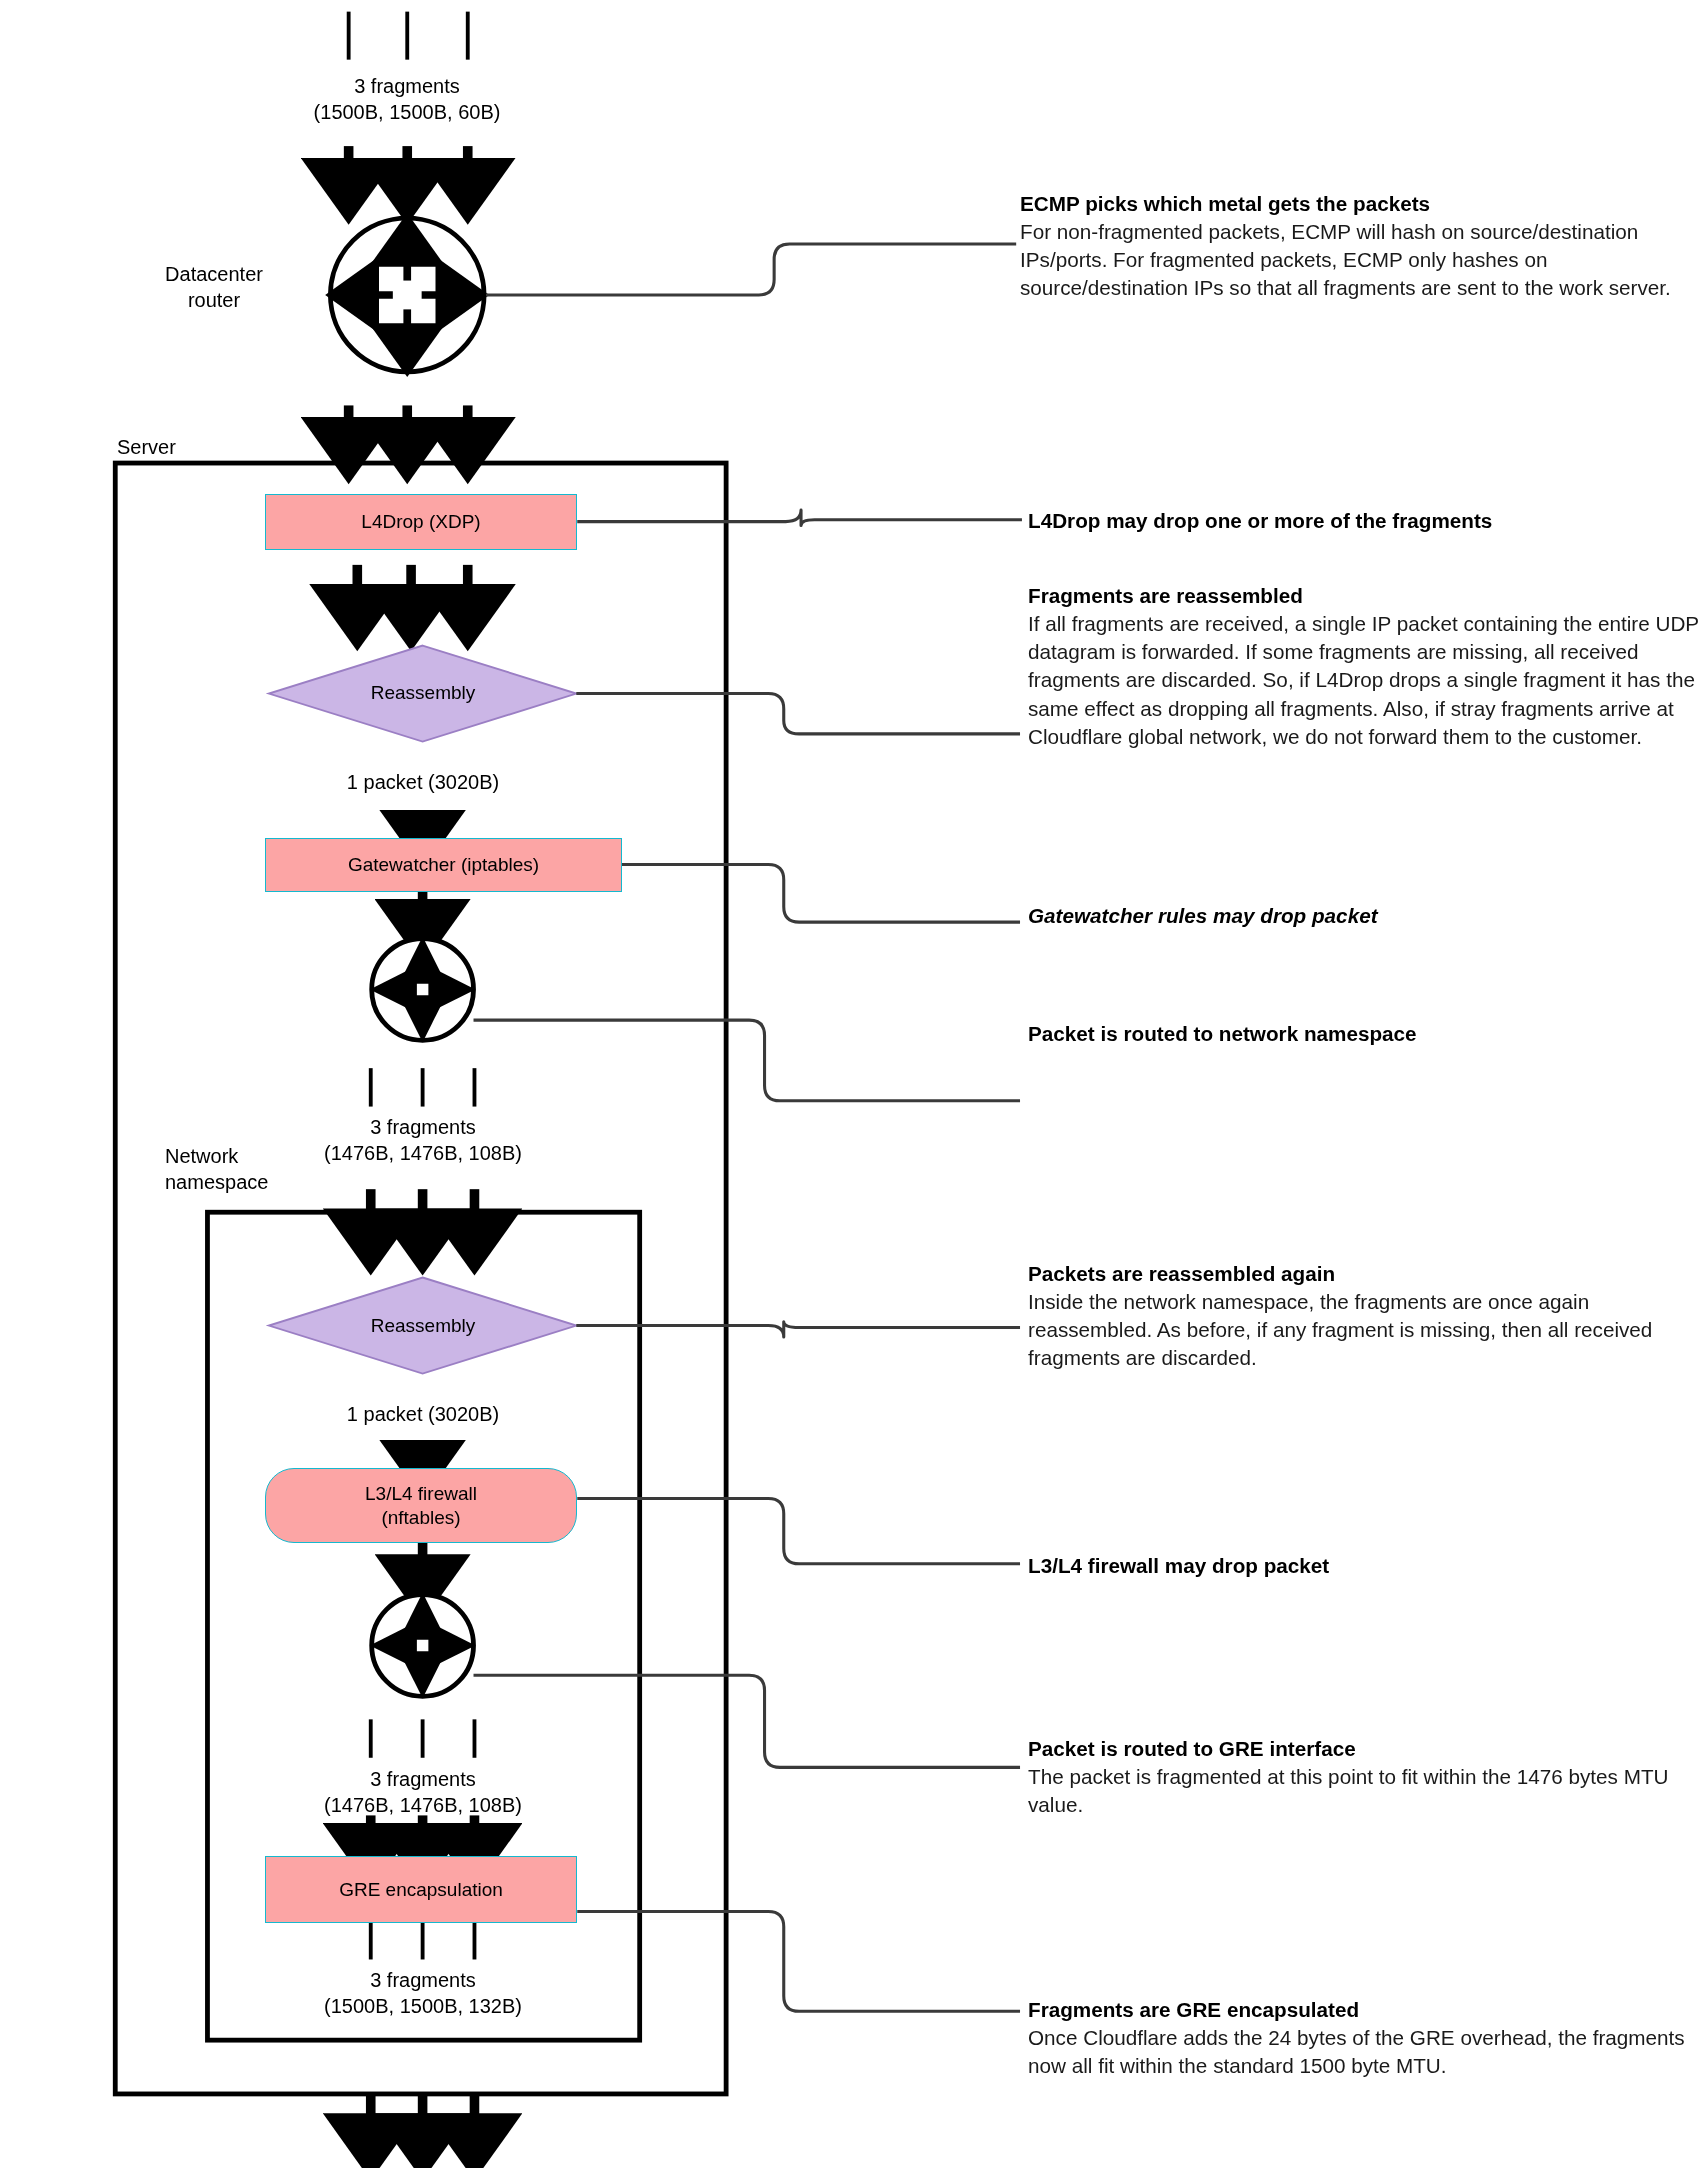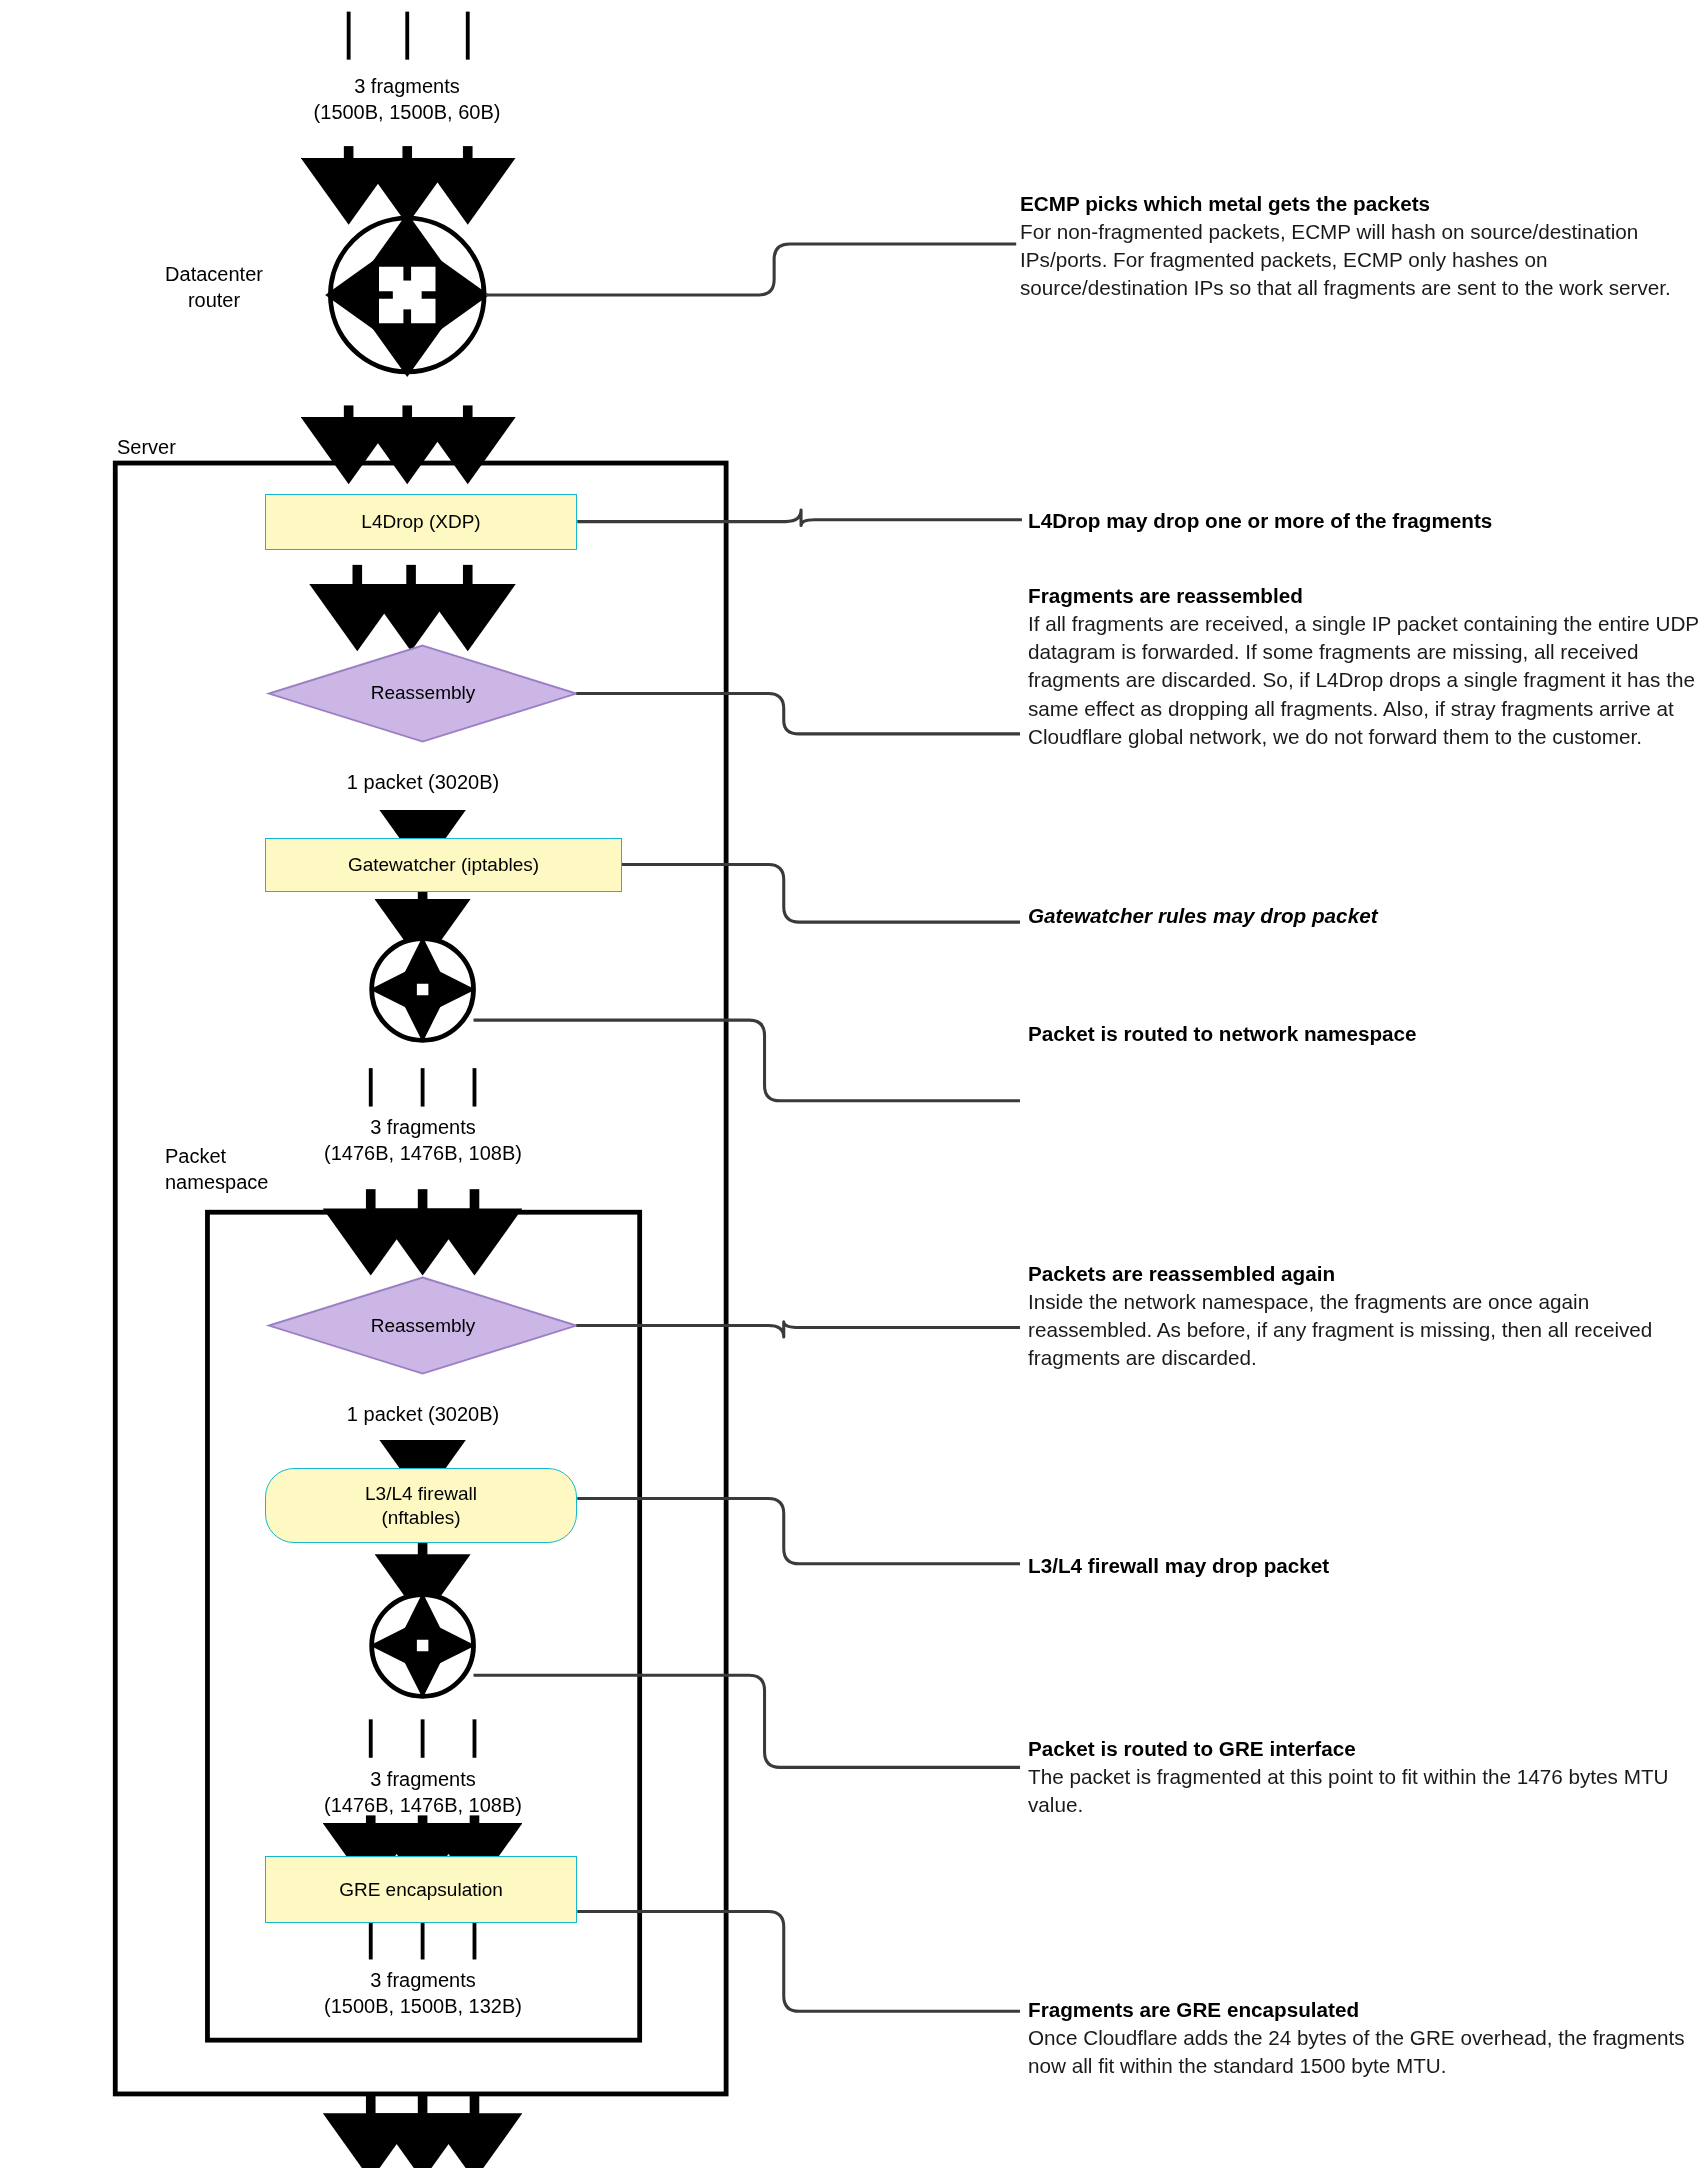--- a/index.html
+++ b/index.html
@@ -20,21 +20,21 @@
   }
   svg.layer {
     position: absolute;
     left: 0; top: 0;
     width: 1701px;
     height: 2168px;
     pointer-events: none;
   }
   .node-box {
     position: absolute;
-    background: #fef9c3;
+    background: #fca5a5;
     border: 1px solid #14b9cf;
     display: flex;
     align-items: center;
     justify-content: center;
     text-align: center;
     font-size: 19px;
     color: #000;
     line-height: 1.25;
     box-sizing: border-box;
   }
@@ -260,21 +260,21 @@
 
   <div class="diamond-label" style="left:327px; top:1307px; width:192px; height:38px;">
     <span>Reassembly</span>
   </div>
 
   <div class="side-label" style="left:113px; top:261px; width:202px; text-align:center;">Datacenter
 router</div>
 
   <div class="container-label" style="left:117px; top:434px;">Server</div>
 
-  <div class="container-label" style="left:165px; top:1143px;">Packet
+  <div class="container-label" style="left:165px; top:1143px;">Network
 namespace</div>
 
   <div class="plain-label" style="left:215px; top:73px; width:384px;">3 fragments
 (1500B, 1500B, 60B)</div>
 
   <div class="plain-label" style="left:231px; top:769px; width:384px;">1 packet (3020B)</div>
 
   <div class="plain-label" style="left:231px; top:1114px; width:384px;">3 fragments
 (1476B, 1476B, 108B)</div>
 

